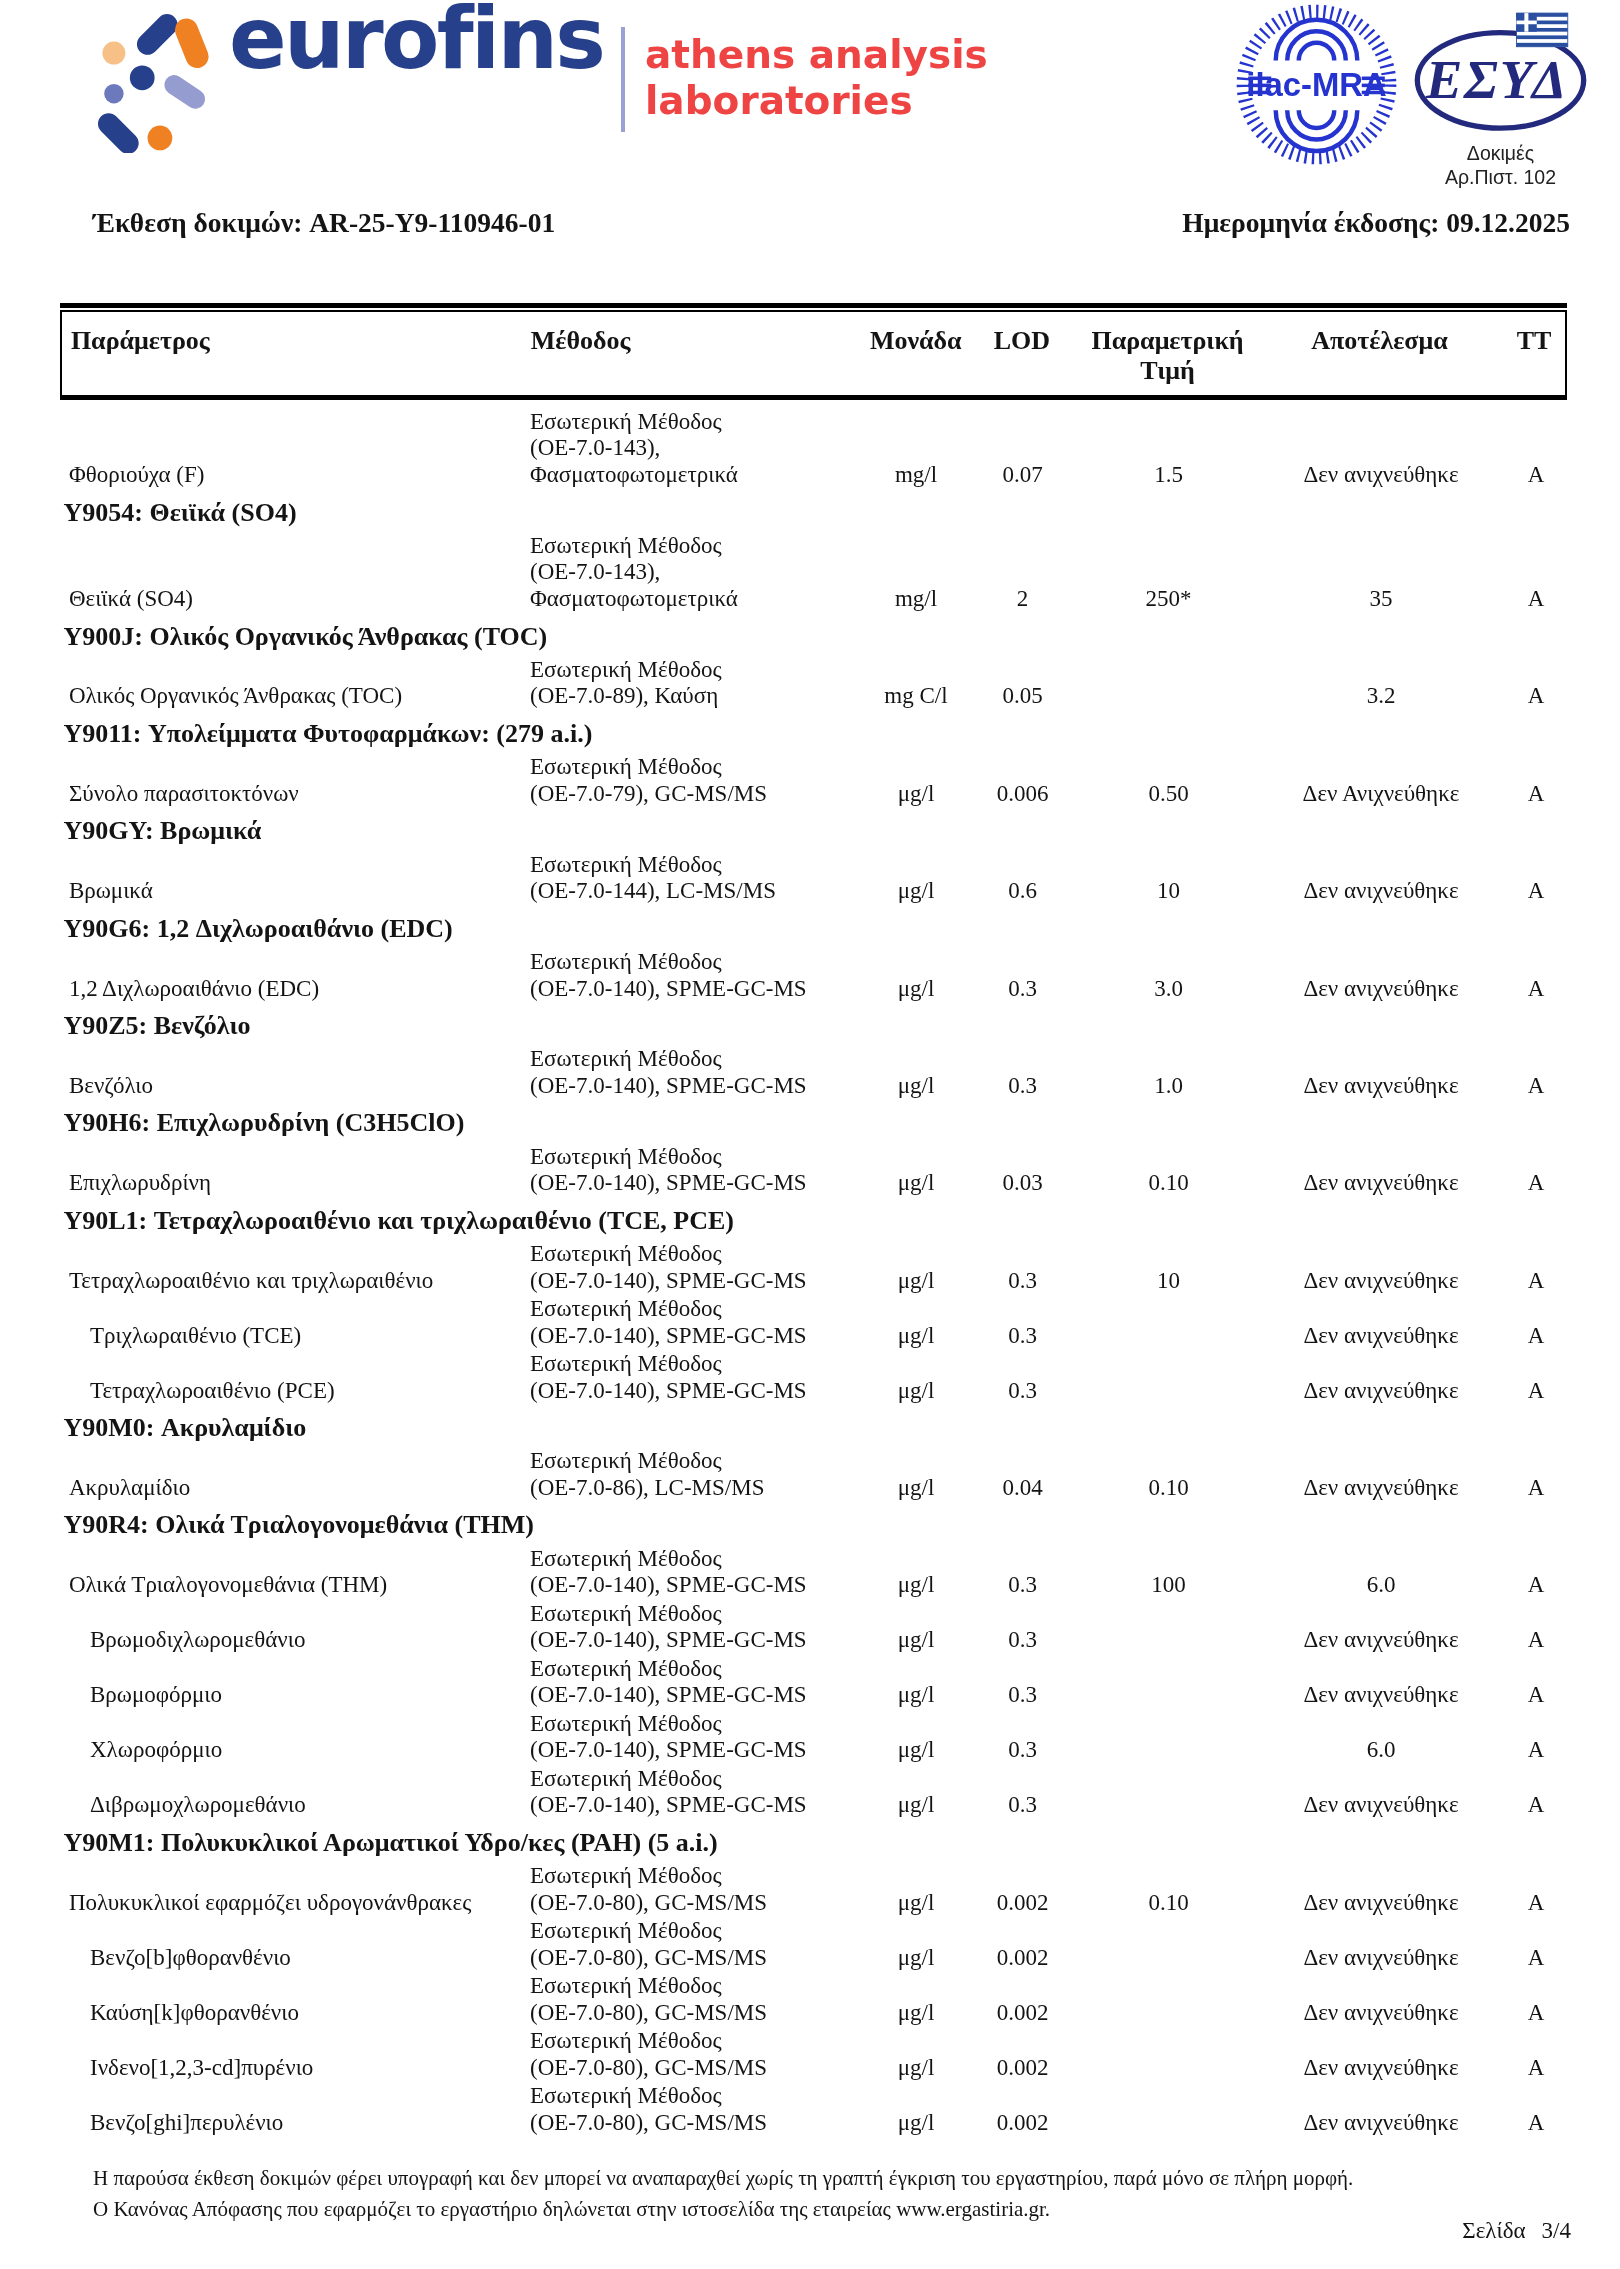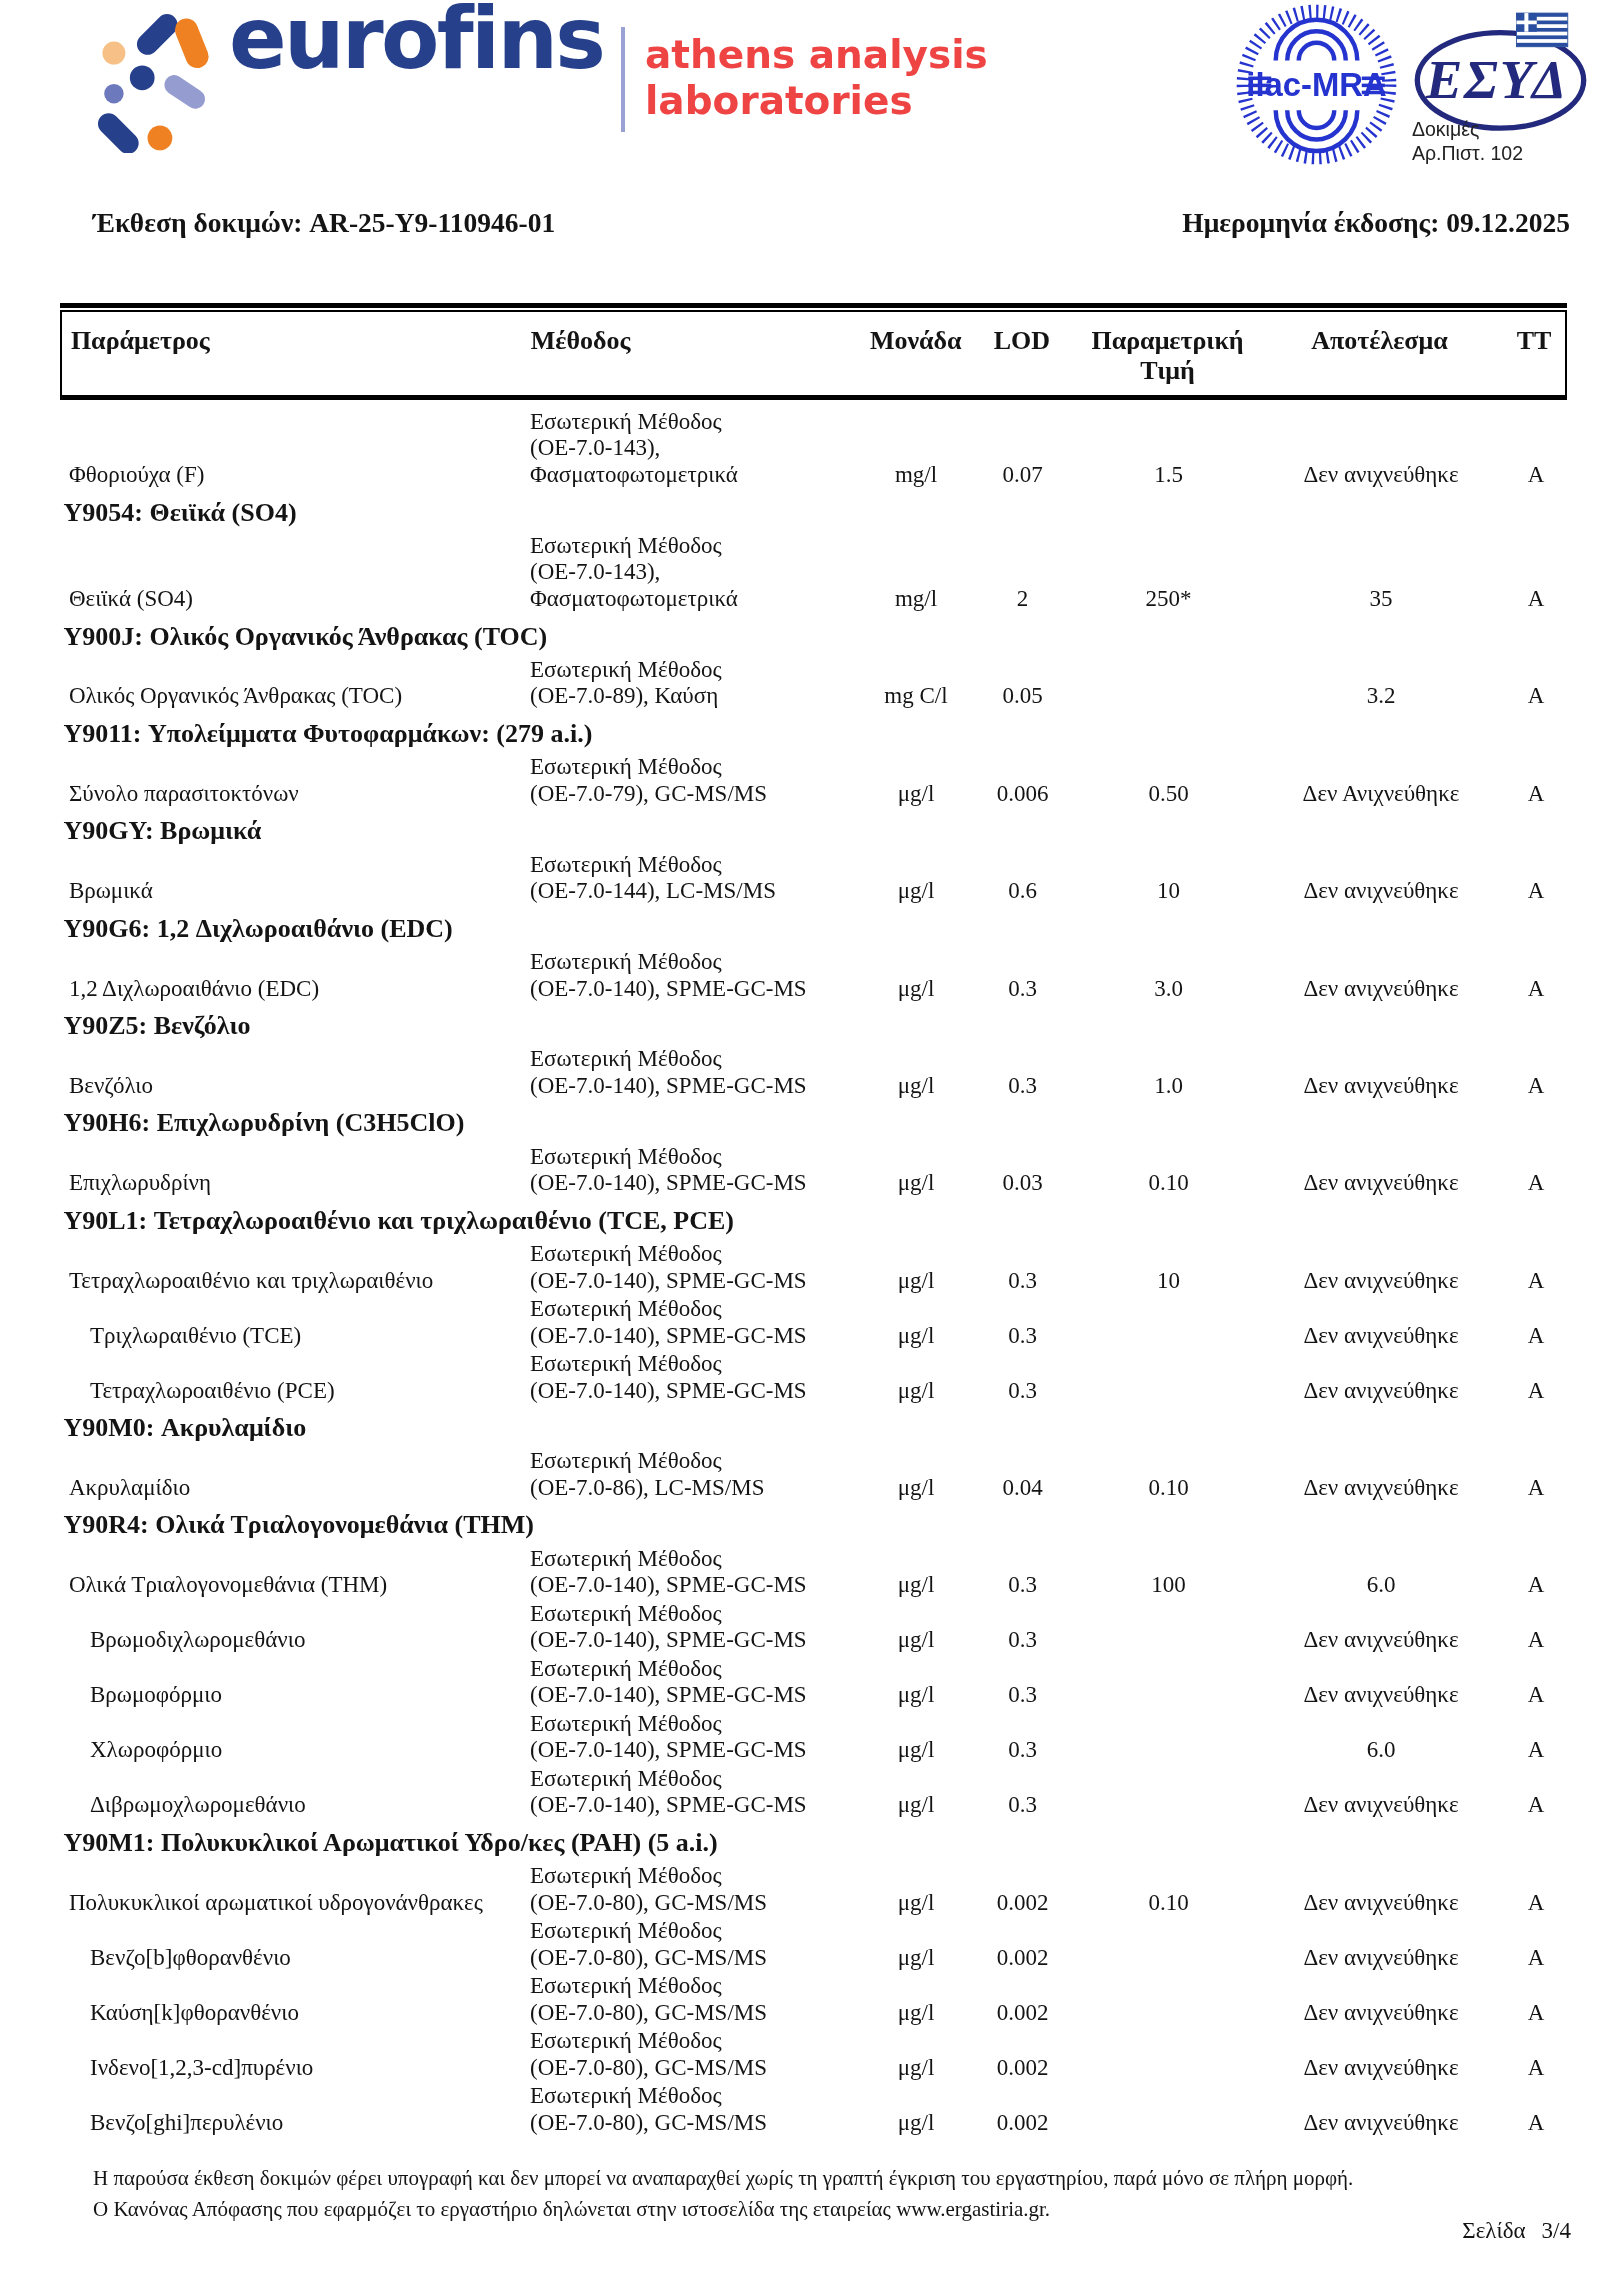--- a/index.html
+++ b/index.html
@@ -5,21 +5,21 @@
   html,body{margin:0;padding:0;background:#ffffff;}
   body{width:1621px;height:2270px;position:relative;font-family:"Liberation Serif",serif;color:#141414;overflow:hidden;}
 
   
   .brandmark{position:absolute;left:89px;top:7px;}
   .wordmark{position:absolute;left:229px;top:-10.6px;font-family:"DejaVu Sans",sans-serif;font-weight:bold;font-size:85px;letter-spacing:-2.7px;color:#26408c;}
   .brand-sep{position:absolute;left:621px;top:26.6px;width:3.5px;height:105px;background:#9aa2d3;}
   .brand-sub{position:absolute;left:645px;top:32px;font-family:"DejaVu Sans",sans-serif;font-weight:bold;font-size:39px;line-height:46px;color:#ef4444;}
   .ilac-logo{position:absolute;left:1234px;top:1.8px;}
   .esyd-logo{position:absolute;left:1412px;top:10.6px;}
-  .esyd-caption{position:absolute;left:1412px;top:117px;width:177px;text-align:left;font-family:"Liberation Sans",sans-serif;font-size:19.5px;line-height:24px;color:#222;}
+  .esyd-caption{position:absolute;left:1412px;top:141px;width:177px;text-align:center;font-family:"Liberation Sans",sans-serif;font-size:19.5px;line-height:24px;color:#222;}
 
   
   .report-title{position:absolute;left:93px;top:207px;font-size:27.5px;font-weight:bold;}
   .issue-date{position:absolute;right:51px;top:207px;font-size:27.5px;font-weight:bold;}
 
   
   .results{position:absolute;left:60px;top:303px;width:1507px;}
   .top-rule{height:5.3px;background:#000;margin-bottom:1.8px;}
   .thead{display:flex;border:2.7px solid #000;border-bottom-width:5.3px;box-sizing:border-box;padding:14px 0 8.9px 0;min-height:89px;font-size:26px;font-weight:bold;align-items:flex-start;}
   .tbody{padding-top:8.9px;}
@@ -338,21 +338,21 @@
           <div class="method-line">(ΟΕ-7.0-140), SPME-GC-MS</div>
         </div>
     <div class="cell c-unit">μg/l</div>
     <div class="cell c-lod">0.3</div>
     <div class="cell c-pval"></div>
     <div class="cell c-result">Δεν ανιχνεύθηκε</div>
     <div class="cell c-tt">A</div>
   </div>
       <div class="srow">Y90M1: Πολυκυκλικοί Αρωματικοί Υδρο/κες (PAH) (5 a.i.)</div>
       <div class="trow">
-    <div class="cell c-param">Πολυκυκλικοί αρωματικοί υδρογονάνθρακες</div>
+    <div class="cell c-param">Πολυκυκλικοί εφαρμόζει υδρογονάνθρακες</div>
     <div class="cell c-method">
           <div class="method-line">Εσωτερική Μέθοδος</div>
           <div class="method-line">(ΟΕ-7.0-80), GC-MS/MS</div>
         </div>
     <div class="cell c-unit">μg/l</div>
     <div class="cell c-lod">0.002</div>
     <div class="cell c-pval">0.10</div>
     <div class="cell c-result">Δεν ανιχνεύθηκε</div>
     <div class="cell c-tt">A</div>
   </div>

